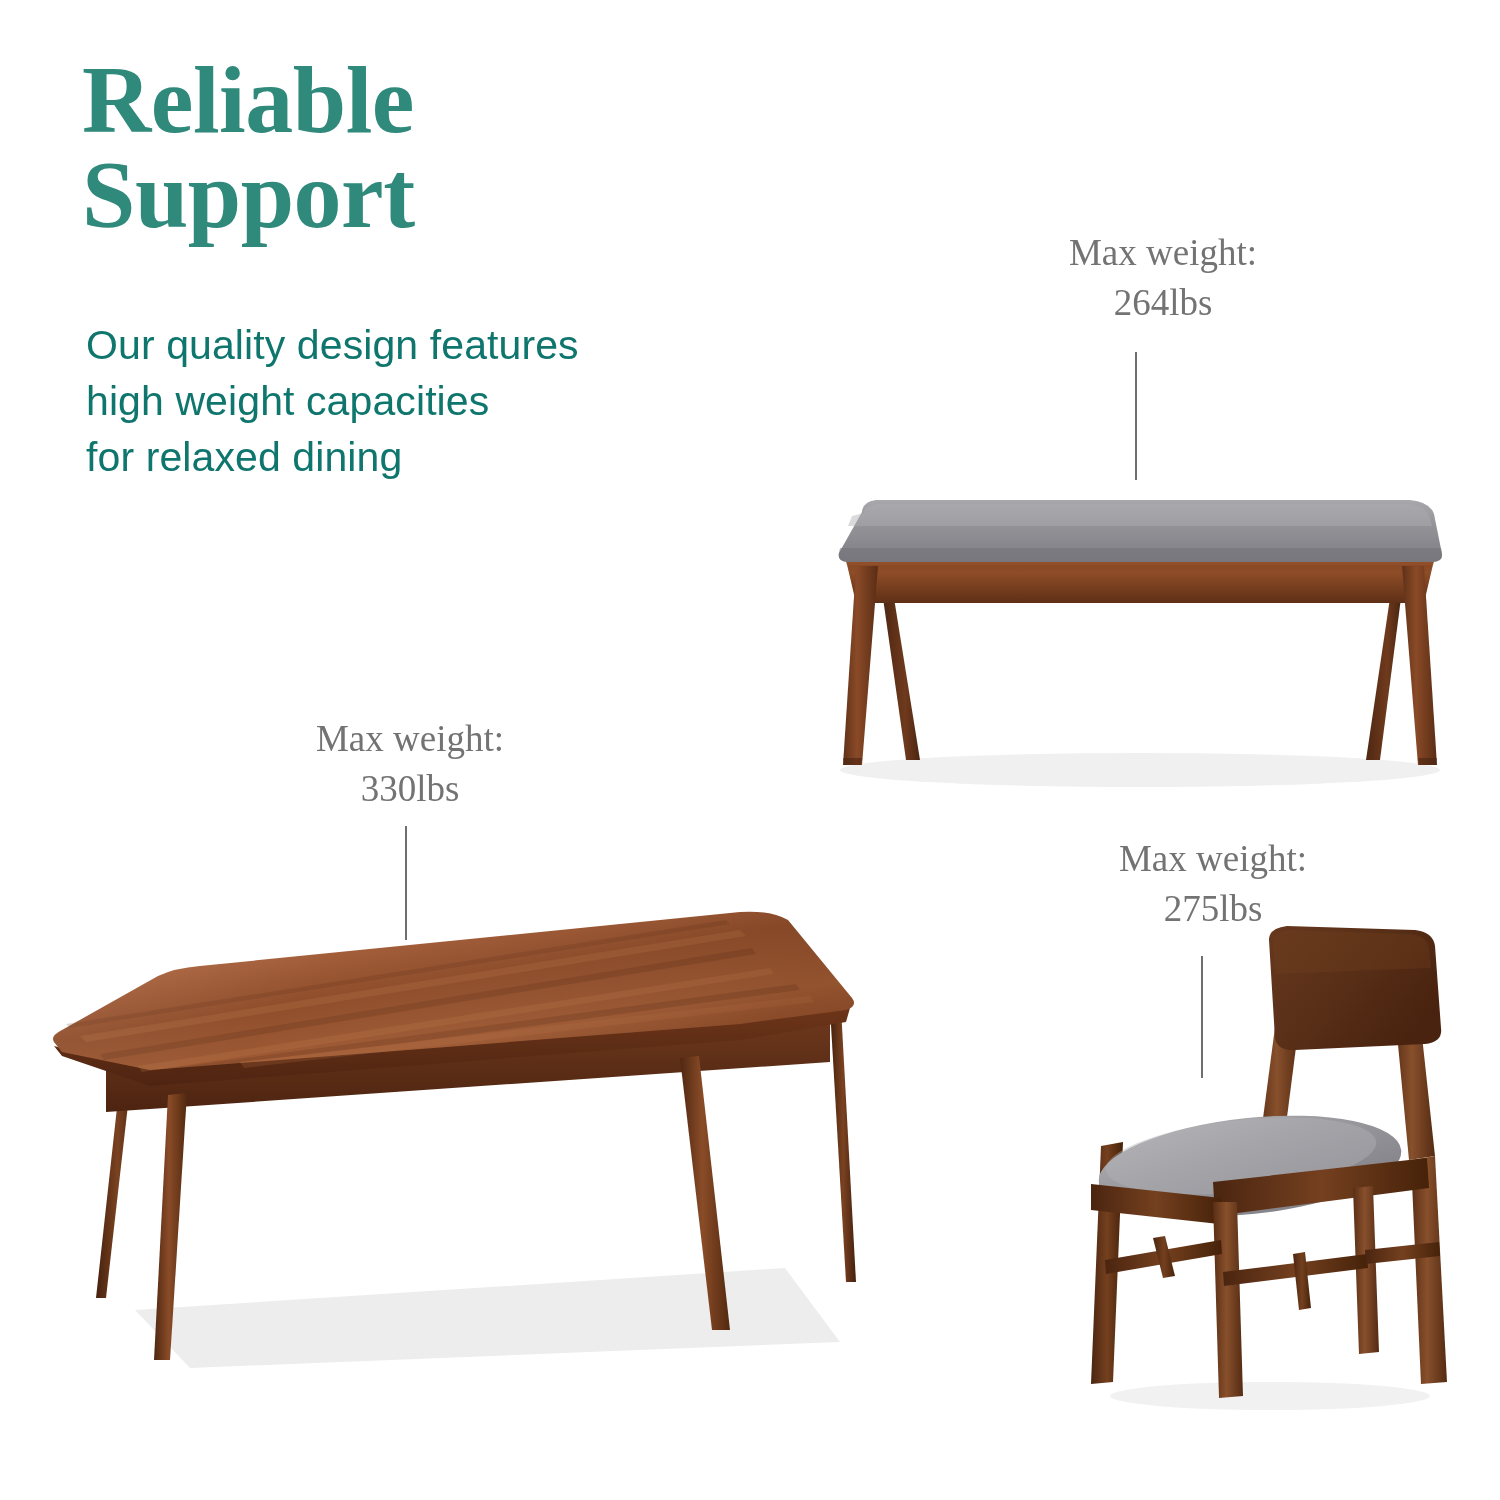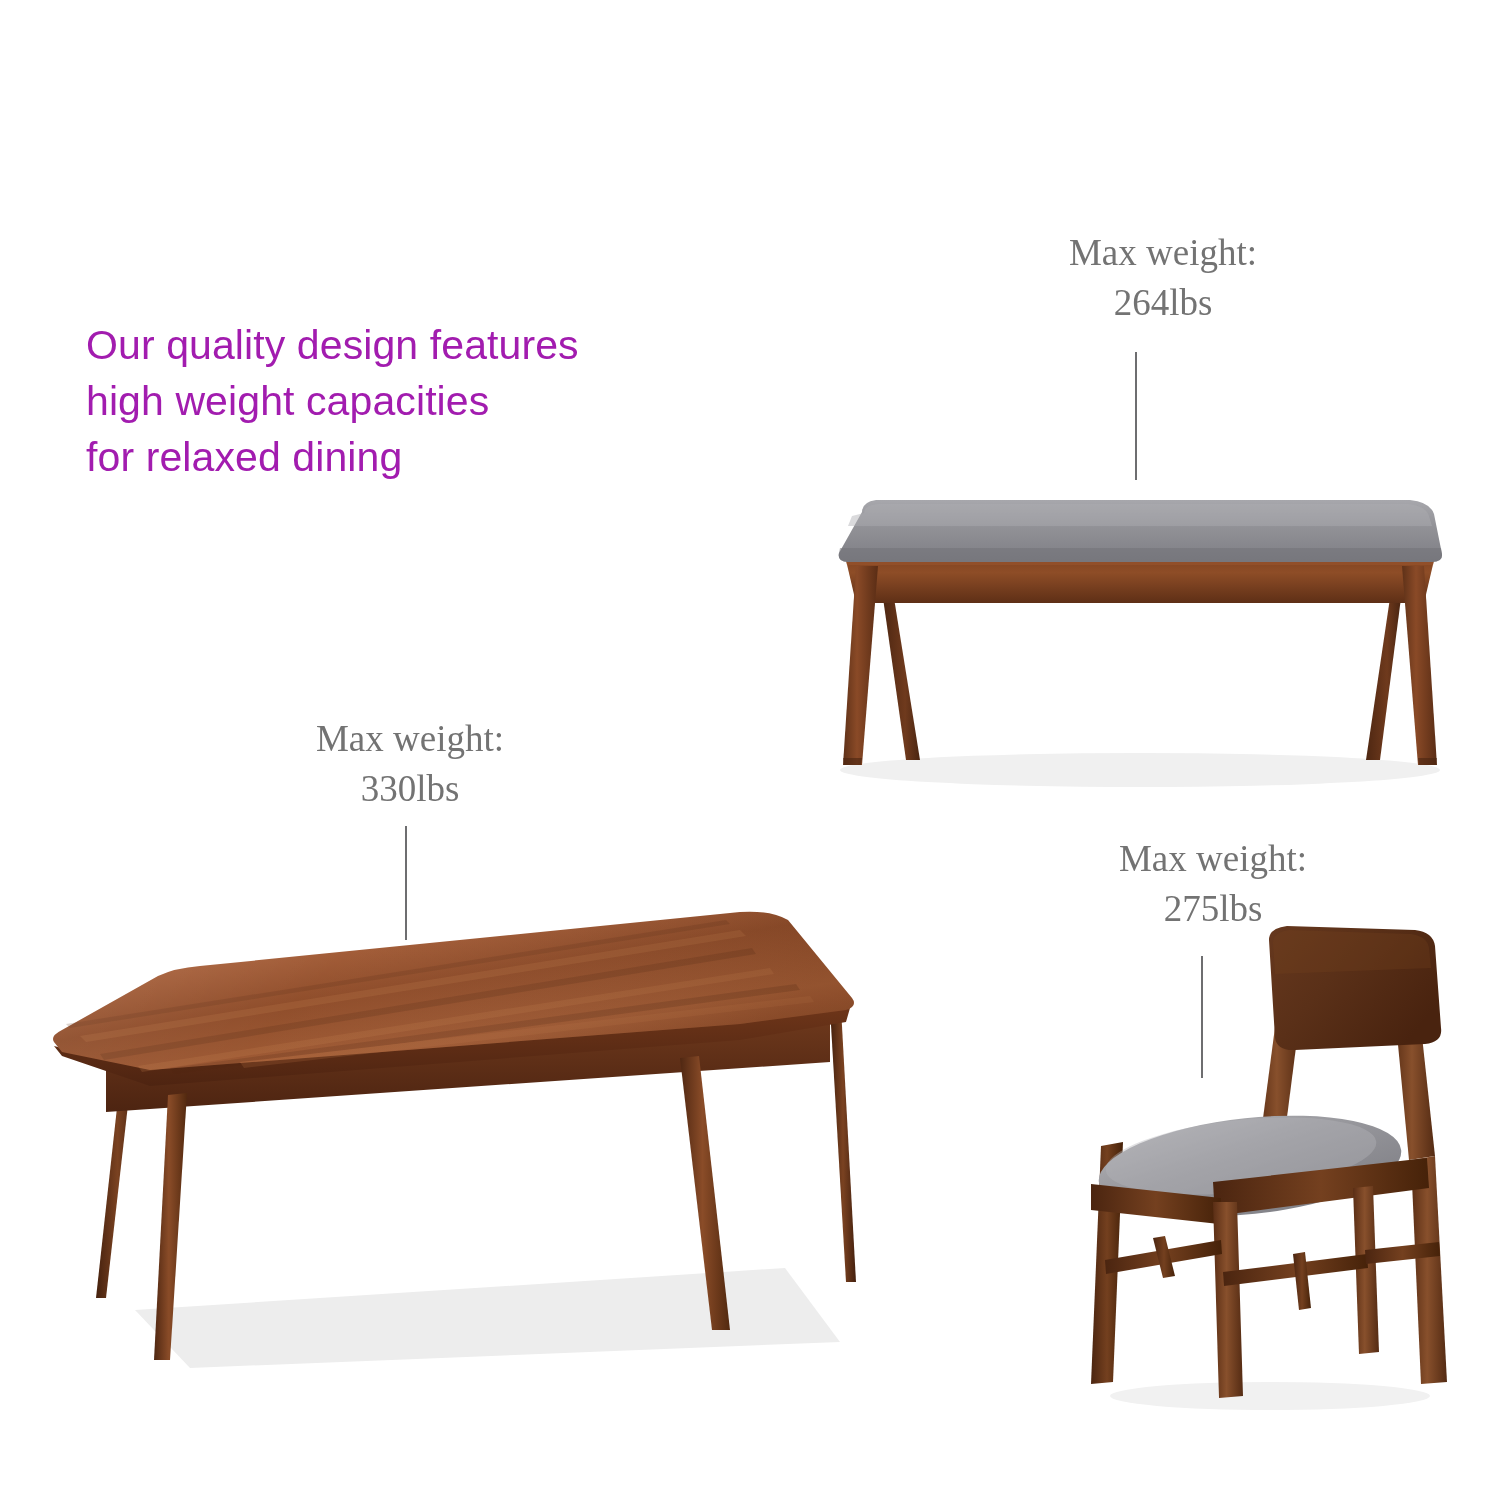--- a/index.html
+++ b/index.html
@@ -35,21 +35,21 @@
   .subhead {
     position: absolute;
     left: 86px;
     top: 318px;
     width: 660px;
     font-family: "Liberation Sans", sans-serif;
     font-weight: 300;
     font-size: 41px;
     line-height: 1.36;
     letter-spacing: 0.1px;
-    color: #a21caf;
+    color: #0f766e;
     white-space: pre-line;
   }
 
   
   .callout {
     position: absolute;
     font-family: "Liberation Serif", "DejaVu Serif", serif;
     font-weight: 400;
     font-size: 37px;
     line-height: 1.36;
@@ -76,20 +76,22 @@
   .fig-bench { left: 790px;  top: 470px;  width: 700px;  height: 330px; }
   .fig-table { left: 40px;   top: 890px;  width: 880px;  height: 480px; }
   .fig-chair { left: 1055px; top: 920px;  width: 420px;  height: 500px; }
   .figure svg { display: block; width: 100%; height: 100%; }
 </style>
 </head>
 <body>
 
 <div id="canvas">
 
+  <div class="headline">Reliable
+Support</div>
 
   <div class="subhead">Our quality design features
 high weight capacities
 for relaxed dining</div>
 
   <div class="figure fig-bench">
     <svg viewBox="0 0 700 330" xmlns="http://www.w3.org/2000/svg">
       <defs>
         <linearGradient id="benchFabric" x1="0" y1="0" x2="0" y2="1">
           <stop offset="0%" stop-color="#a7a7ac"></stop>

